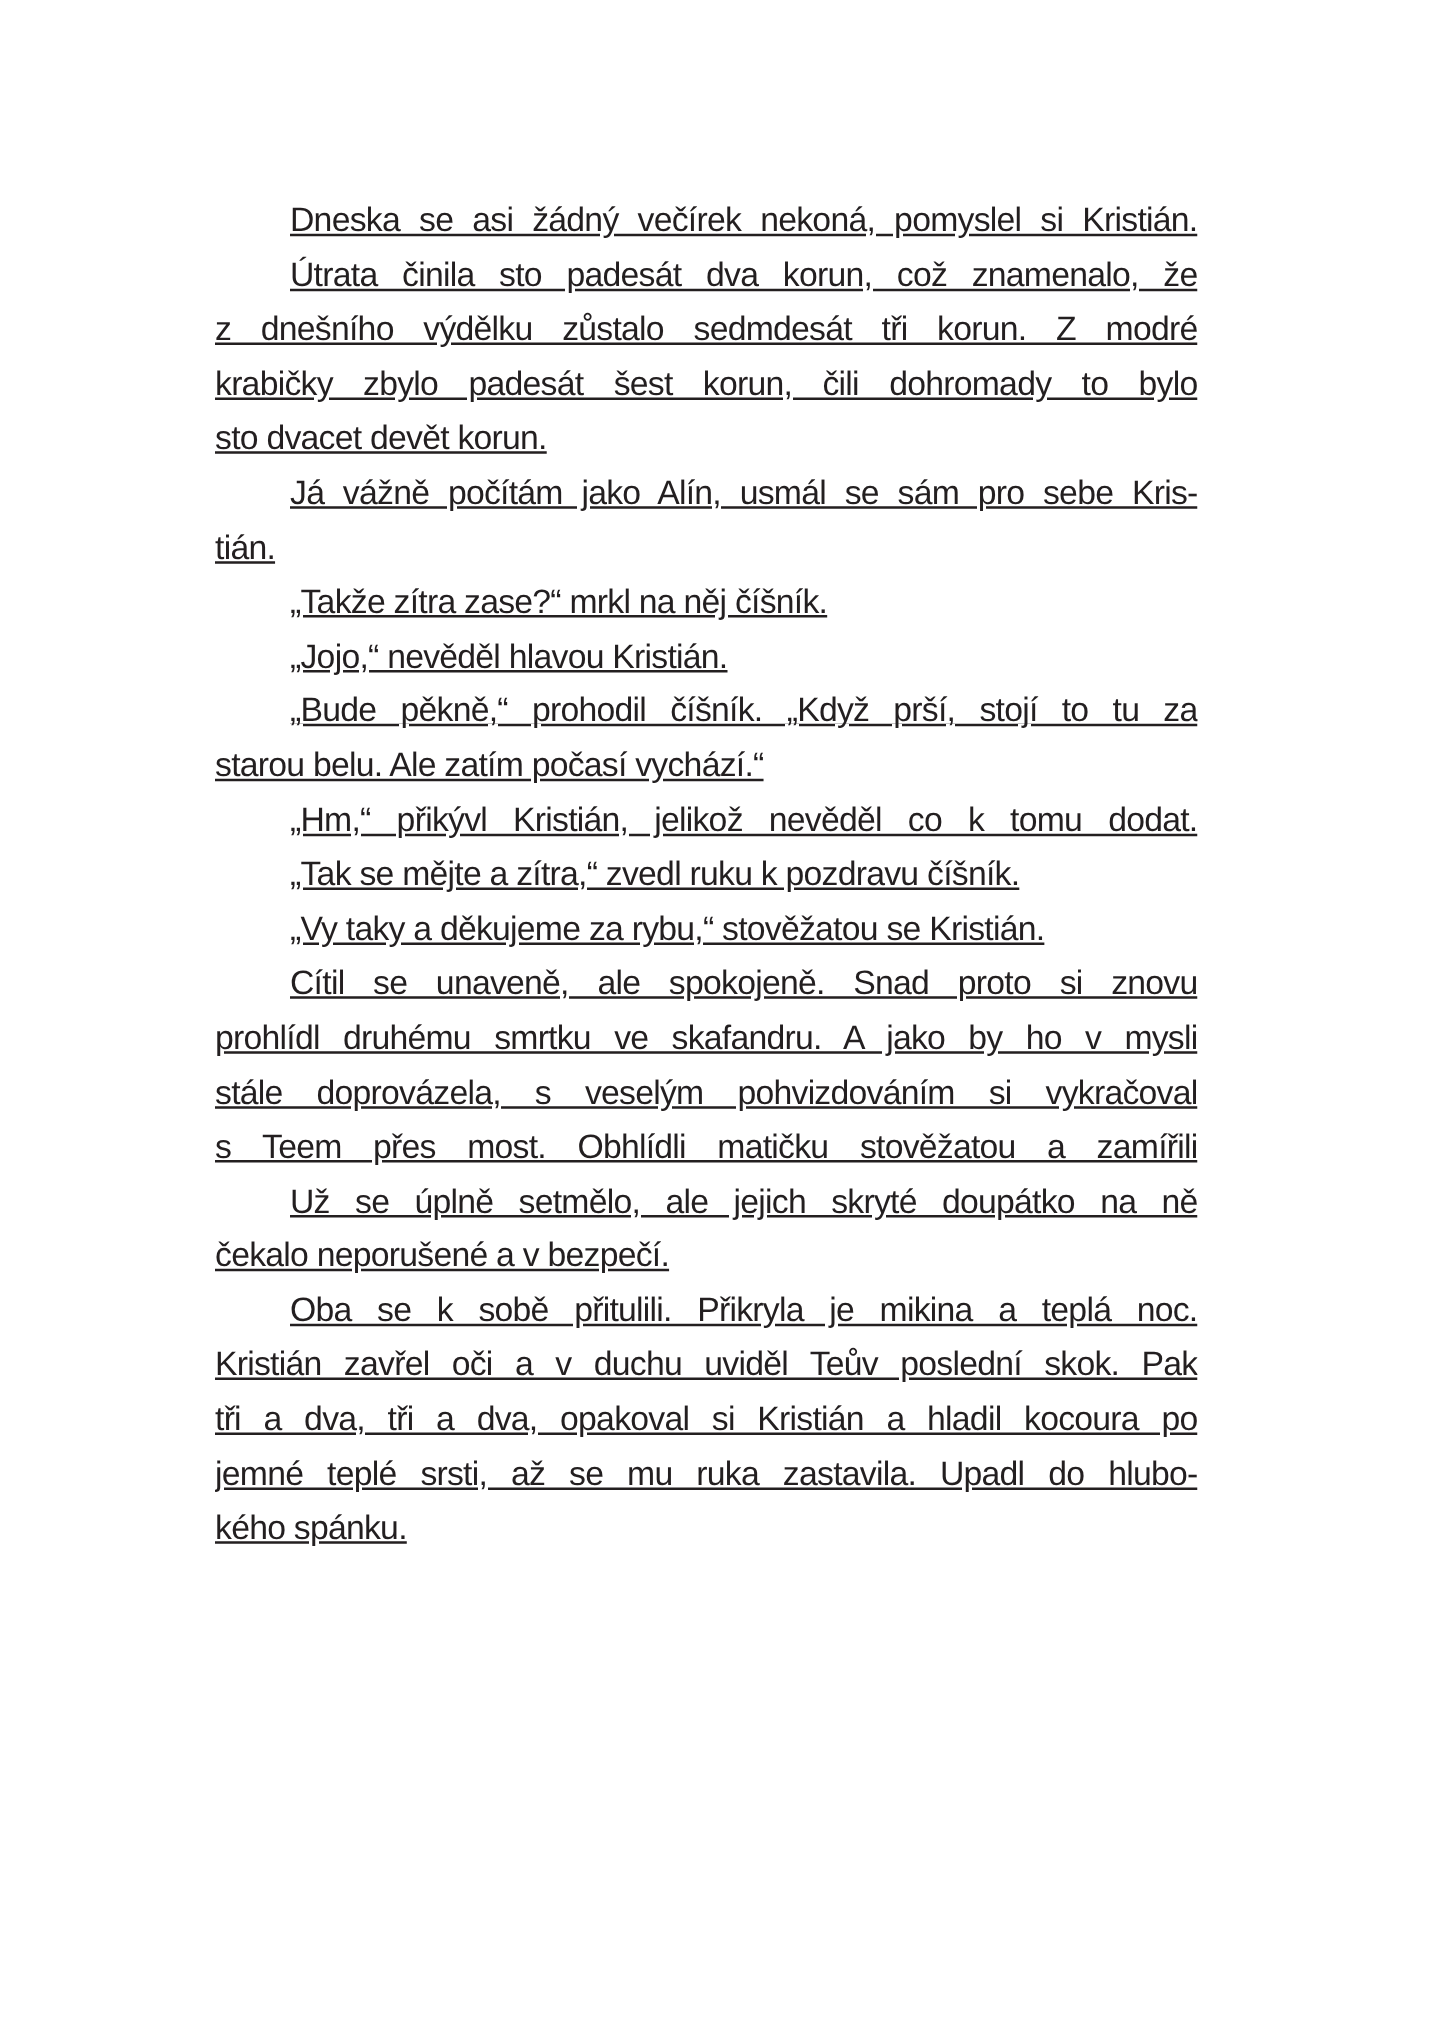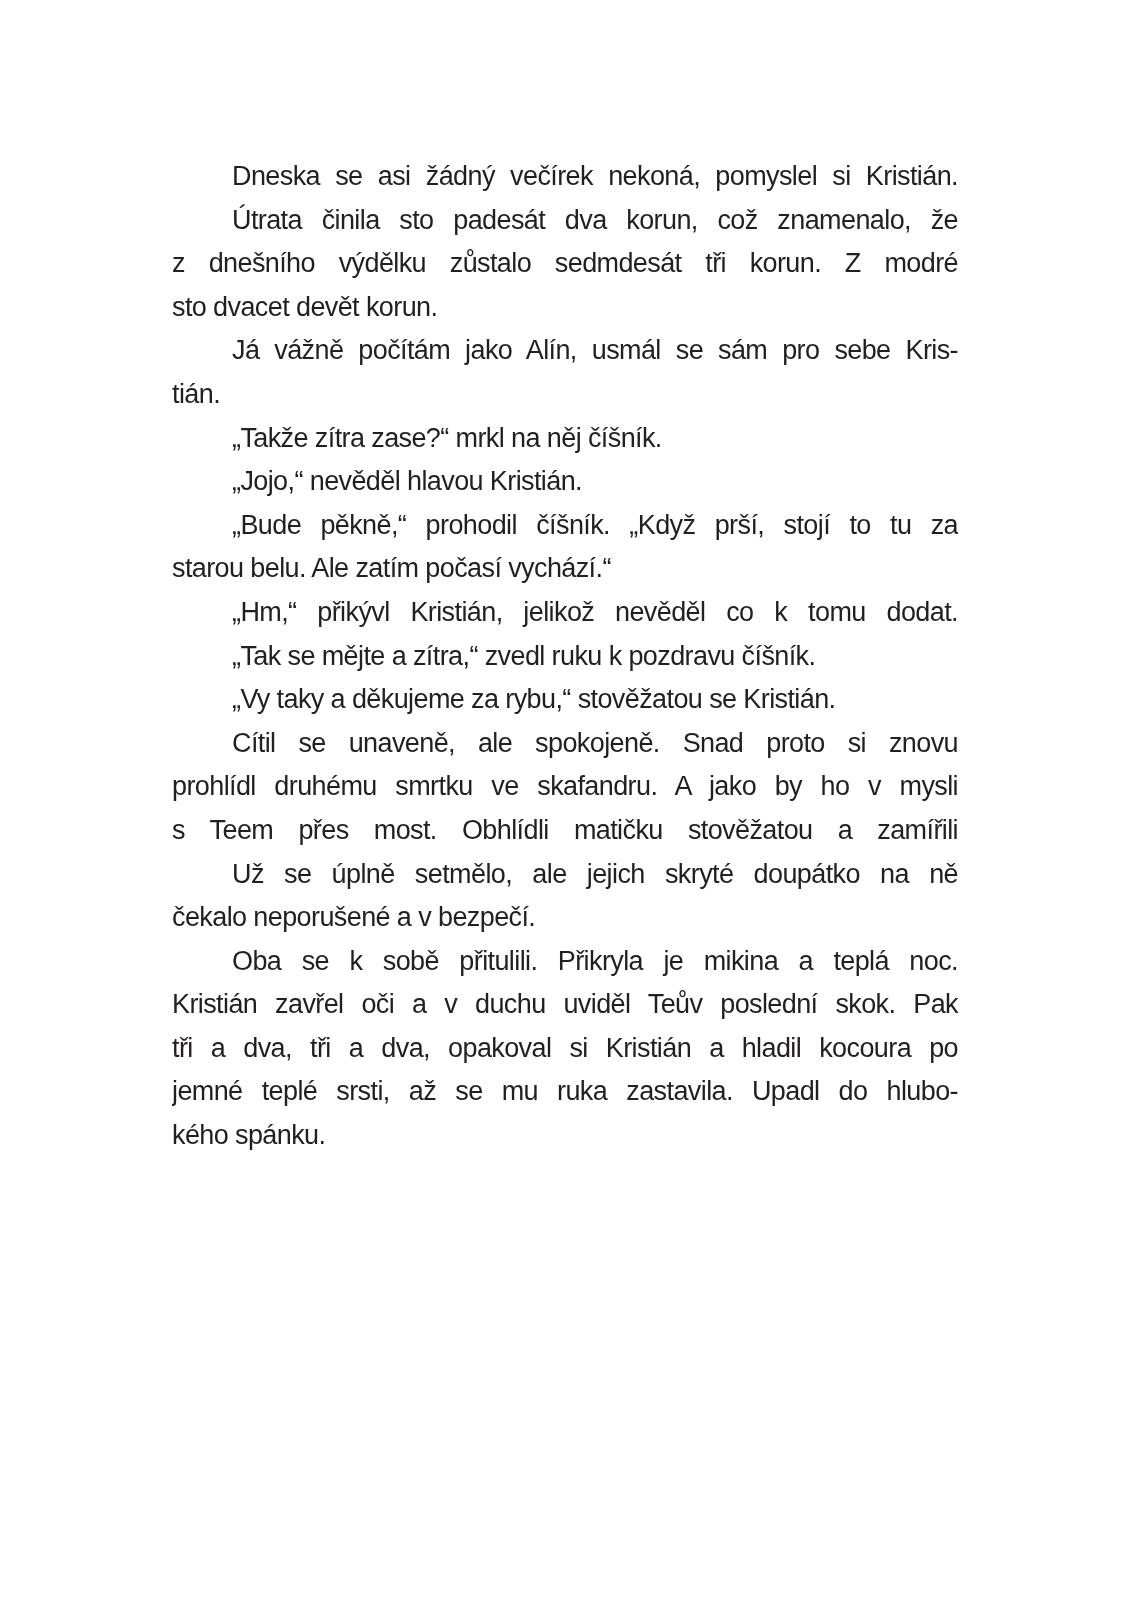--- a/index.html
+++ b/index.html
@@ -12,43 +12,46 @@
       font-family: "Liberation Sans", sans-serif;
       font-size: 27px;
       line-height: 43.6px;
       color: #231f20;
       letter-spacing: -0.6px;
     }
     .line {
       display: block;
       white-space: nowrap;
       height: 43.6px;
+      text-decoration: underline;
     }
     .line.just { text-align: justify; text-align-last: justify; white-space: normal; overflow: hidden; }
     .line.indent { padding-left: 60px; }
   </style>
 </head>
 <body>
 
 <div class="page" id="page">
     <span class="line indent just">Dneska se asi žádný večírek nekoná, pomyslel si Kristián.</span>
     <span class="line indent just">Útrata činila sto padesát dva korun, což znamenalo, že</span>
     <span class="line just">z dnešního výdělku zůstalo sedmdesát tři korun. Z modré</span>
+    <span class="line just">krabičky zbylo padesát šest korun, čili dohromady to bylo</span>
     <span class="line">sto dvacet devět korun.</span>
     <span class="line indent just">Já vážně počítám jako Alín, usmál se sám pro sebe Kris-</span>
     <span class="line">tián.</span>
     <span class="line indent">„Takže zítra zase?“ mrkl na něj číšník.</span>
     <span class="line indent">„Jojo,“ nevěděl hlavou Kristián.</span>
     <span class="line indent just">„Bude pěkně,“ prohodil číšník. „Když prší, stojí to tu za</span>
     <span class="line">starou belu. Ale zatím počasí vychází.“</span>
     <span class="line indent just">„Hm,“ přikývl Kristián, jelikož nevěděl co k tomu dodat.</span>
     <span class="line indent">„Tak se mějte a zítra,“ zvedl ruku k pozdravu číšník.</span>
     <span class="line indent">„Vy taky a děkujeme za rybu,“ stověžatou se Kristián.</span>
     <span class="line indent just">Cítil se unaveně, ale spokojeně. Snad proto si znovu</span>
     <span class="line just">prohlídl druhému smrtku ve skafandru. A jako by ho v mysli</span>
+    <span class="line just">stále doprovázela, s veselým pohvizdováním si vykračoval</span>
     <span class="line just">s Teem přes most. Obhlídli matičku stověžatou a zamířili</span>
     <span class="line indent just">Už se úplně setmělo, ale jejich skryté doupátko na ně</span>
     <span class="line">čekalo neporušené a v bezpečí.</span>
     <span class="line indent just">Oba se k sobě přitulili. Přikryla je mikina a teplá noc.</span>
     <span class="line just">Kristián zavřel oči a v duchu uviděl Teův poslední skok. Pak</span>
     <span class="line just">tři a dva, tři a dva, opakoval si Kristián a hladil kocoura po</span>
     <span class="line just">jemné teplé srsti, až se mu ruka zastavila. Upadl do hlubo-</span>
     <span class="line">kého spánku.</span>
   </div>
 

